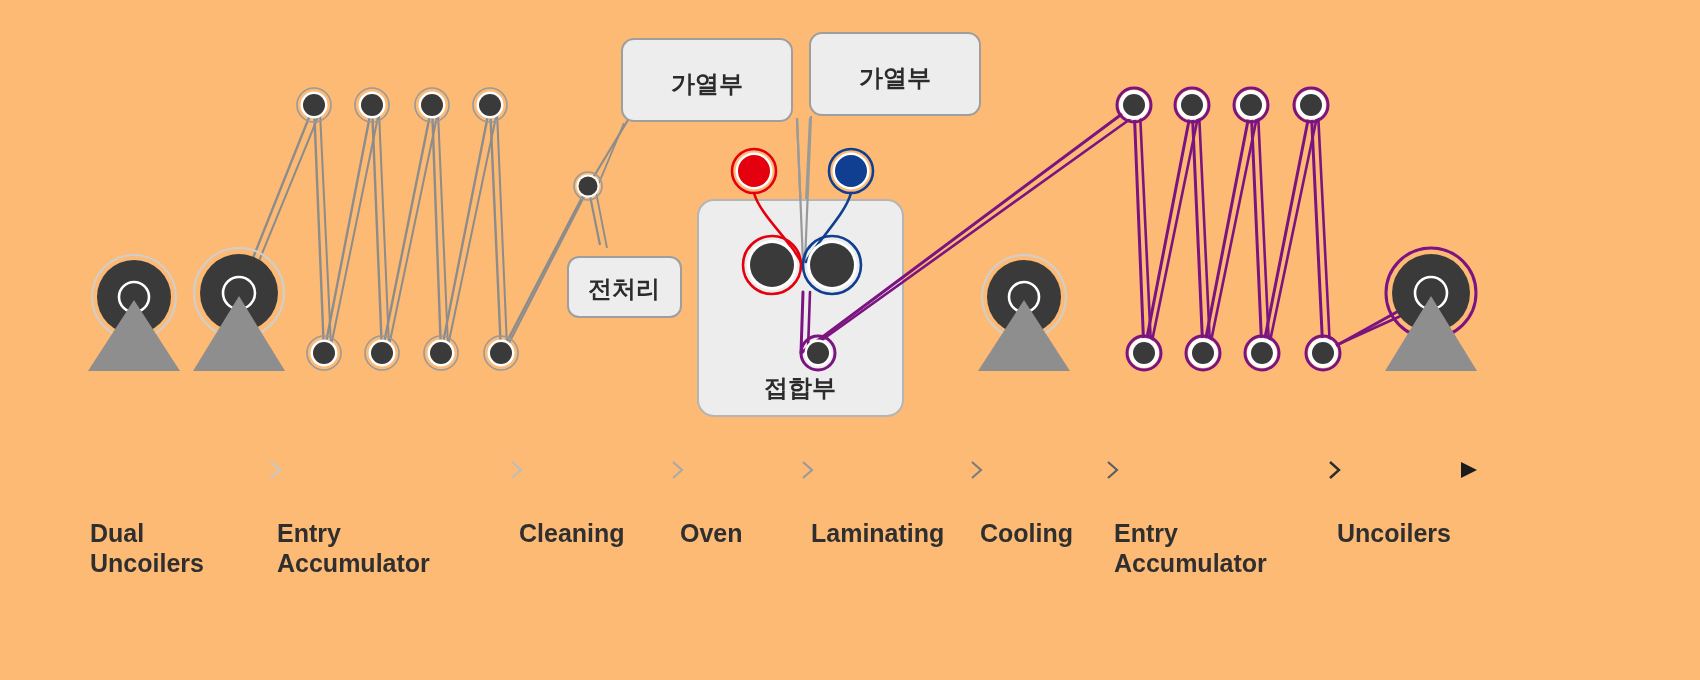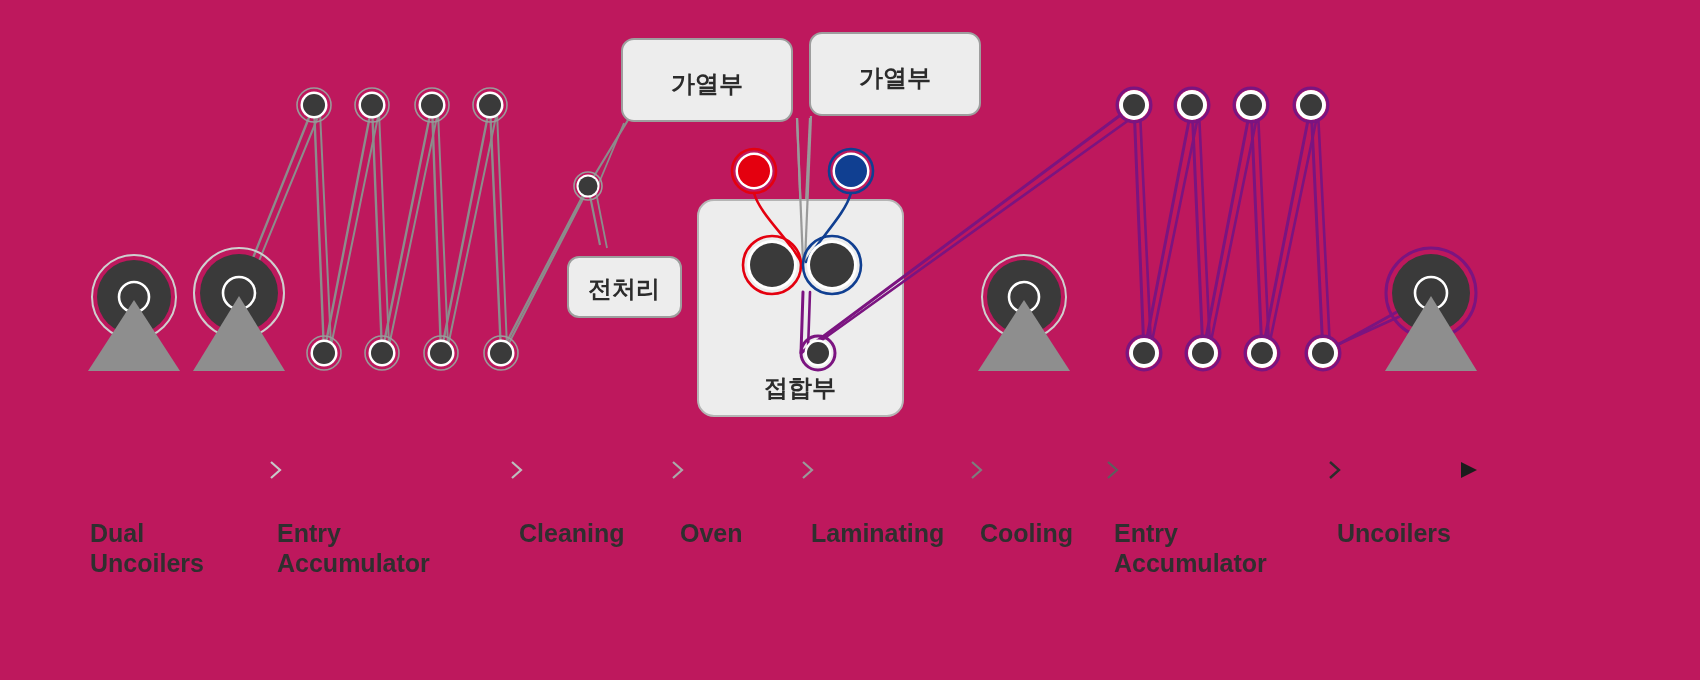--- a/index.html
+++ b/index.html
@@ -10,21 +10,21 @@
   body {
     width: 1700px;
     height: 680px;
     font-family: "Liberation Sans", sans-serif;
     overflow: hidden;
   }
   #stage {
     position: relative;
     width: 1700px;
     height: 680px;
-    background: #be185d;
+    background: #fdba74;
   }
   svg.diagram {
     position: absolute;
     left: 0;
     top: 0;
     width: 1700px;
     height: 680px;
     display: block;
   }
   .box-label {

